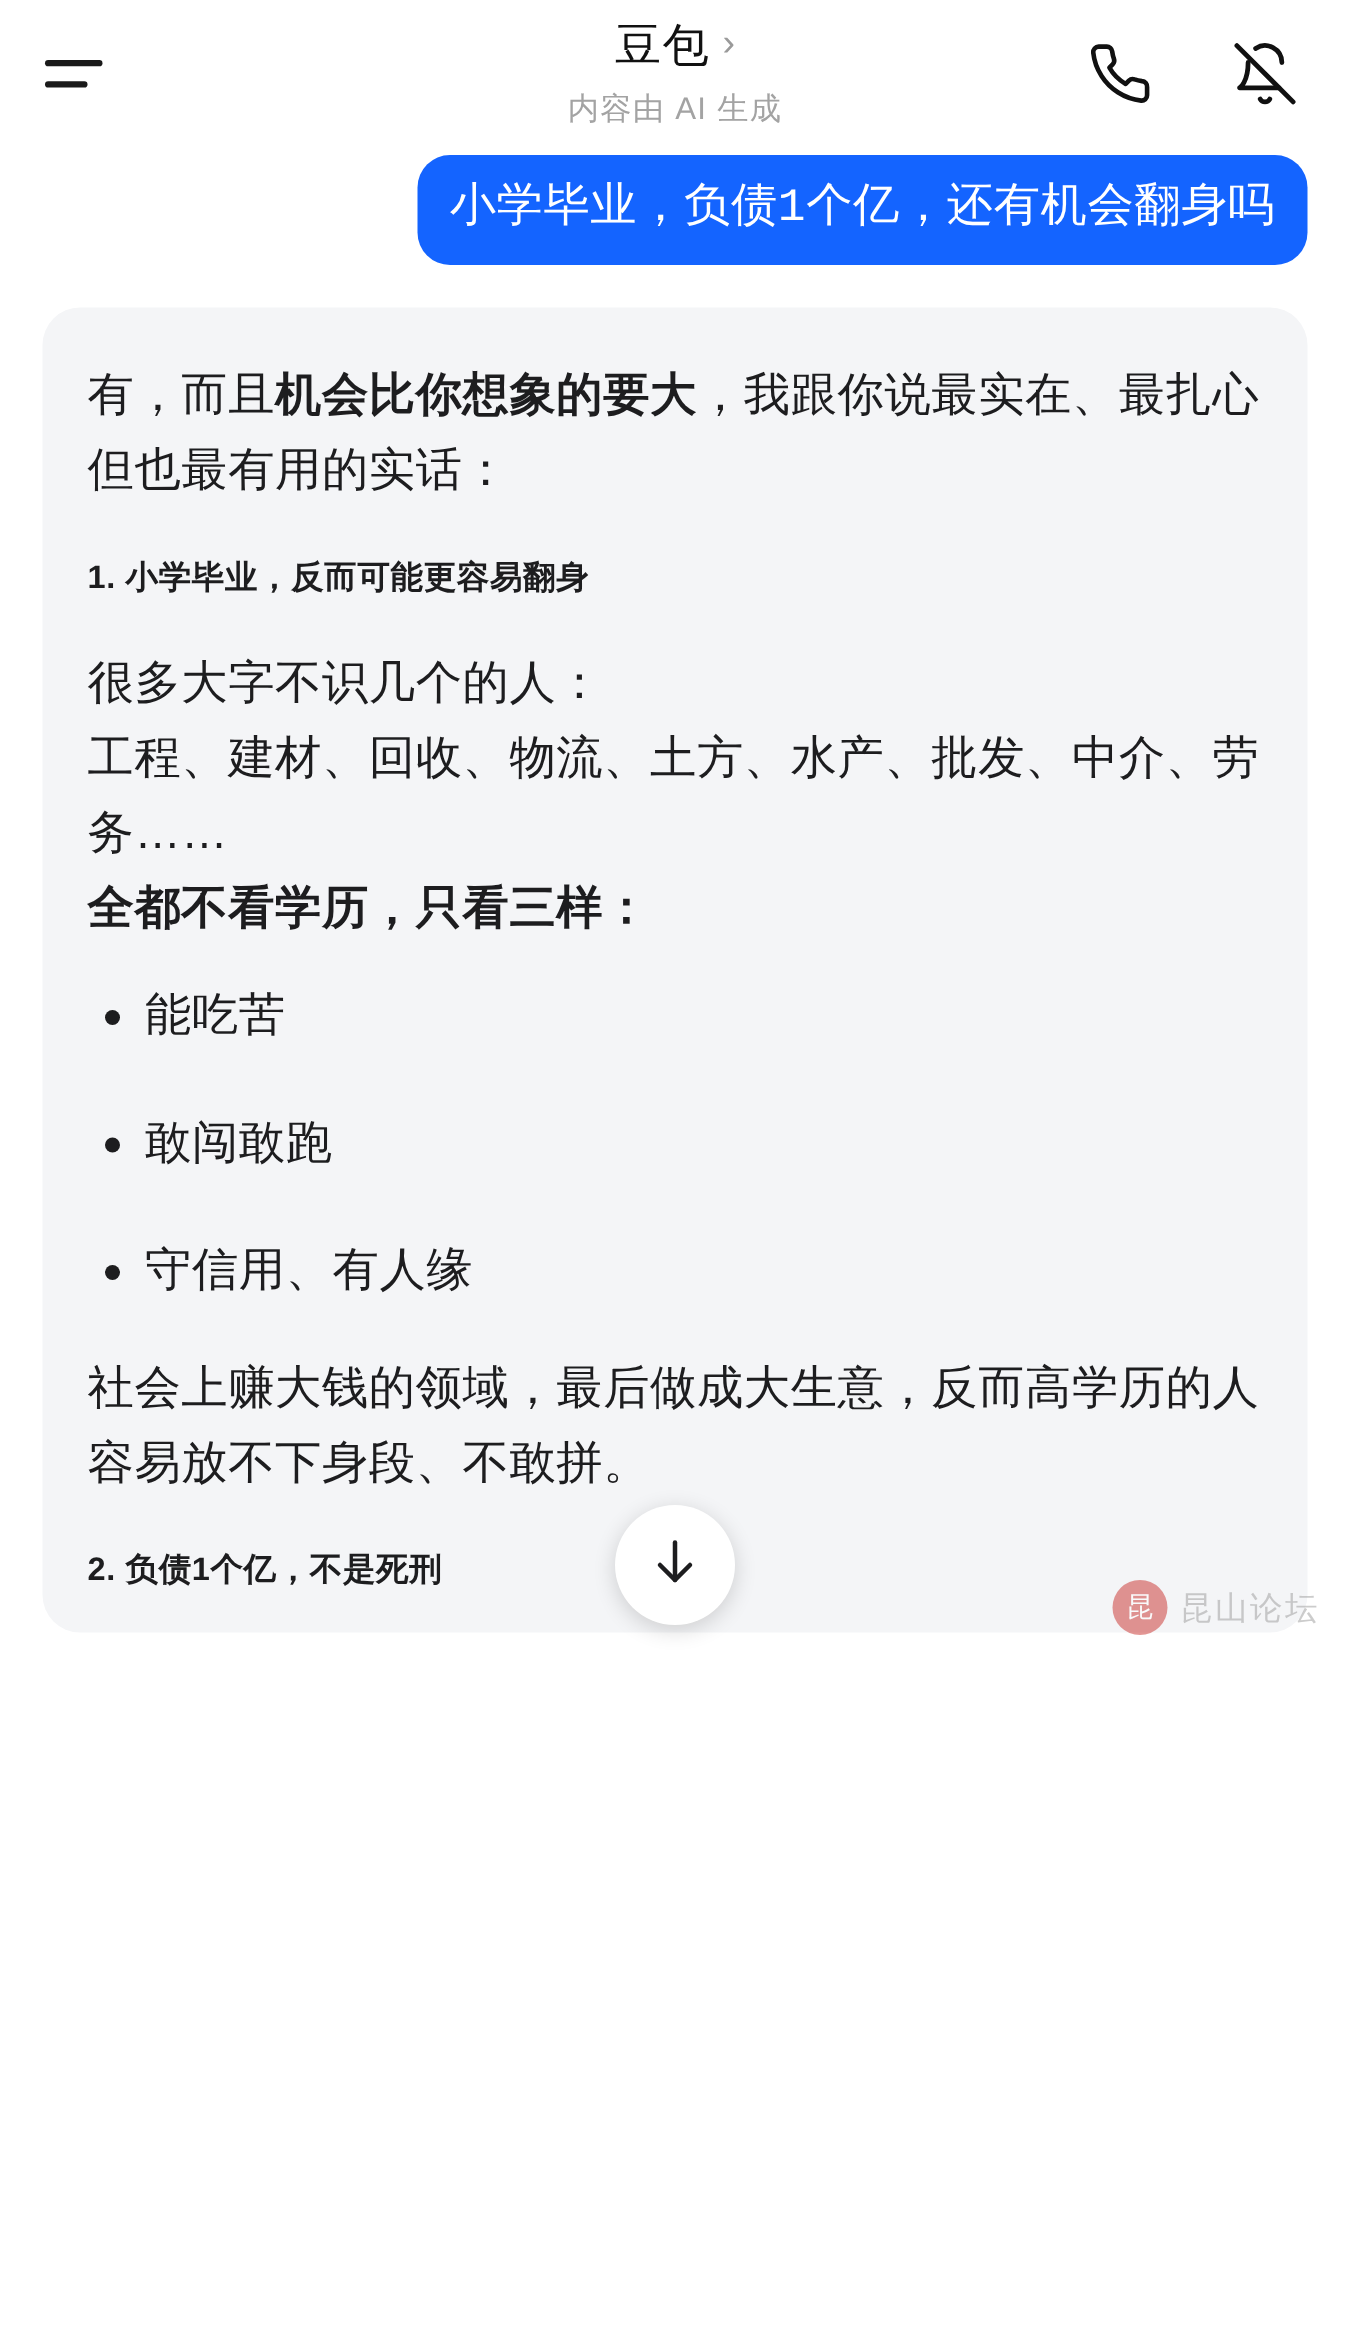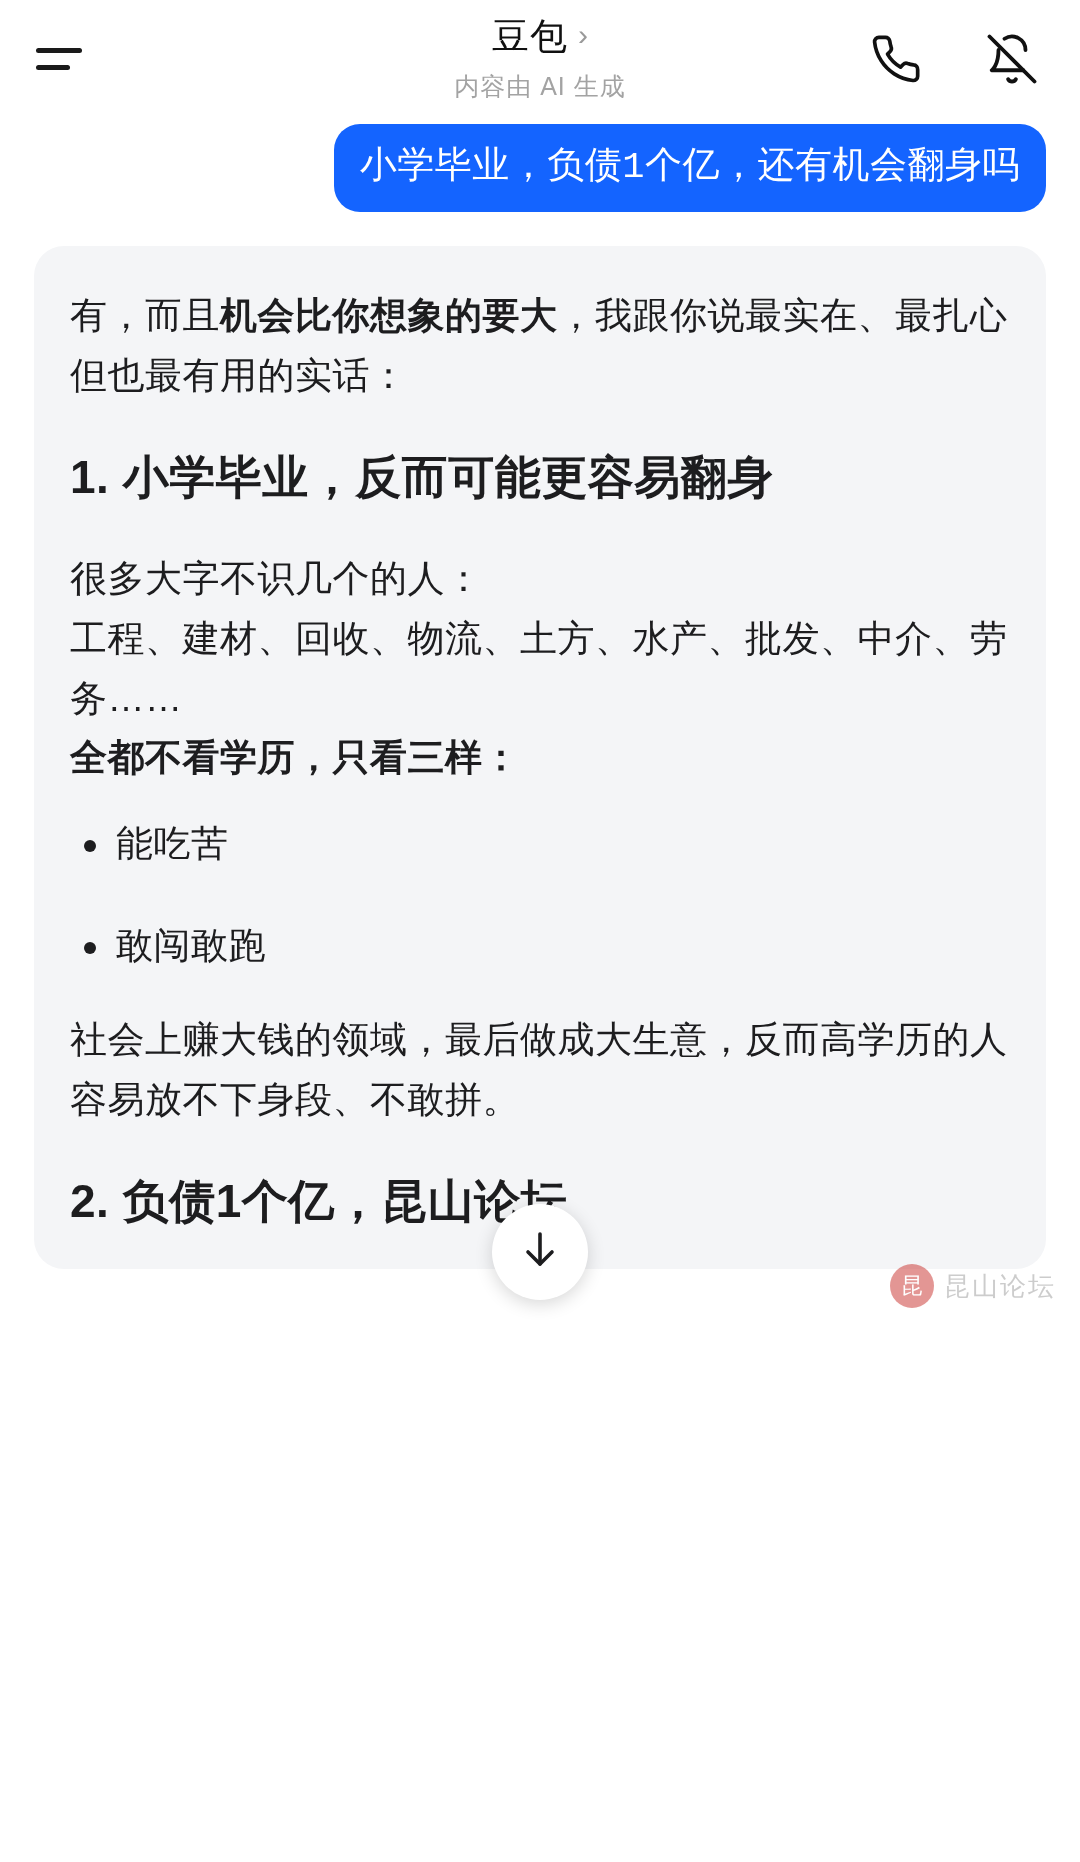--- a/index.html
+++ b/index.html
@@ -129,21 +129,21 @@
     padding: 40px 36px 30px 36px;
     color: #1d1d1f;
     font-size: 37px;
     line-height: 1.62;
     letter-spacing: 0.5px;
   }
   .ai-bubble p { margin: 0 0 34px 0; }
   .ai-bubble p:last-child { margin-bottom: 0; }
   .ai-bubble b, .ai-bubble .hd { font-weight: bold; }
   .hd {
-    font-size: 46px;
+    font-size: 26px;
     margin: 0 0 34px 0;
   }
   .lines { margin: 0 0 26px 0; }
   .lines div { white-space: pre-wrap; }
 
   ul.bullets {
     list-style: none;
     margin: 0 0 30px 0;
     padding: 0;
   }
@@ -265,26 +265,27 @@
 
       <div class="lines">
         <div>很多大字不识几个的人：</div>
         <div>工程、建材、回收、物流、土方、水产、批发、中介、劳务……</div>
         <div><b>全都不看学历，只看三样：</b></div>
       </div>
 
       <ul class="bullets">
         <li>能吃苦</li>
         <li>敢闯敢跑</li>
+        <li>守信用、有人缘</li>
       </ul>
 
       <p>社会上赚大钱的领域，最后做成大生意，反而高学历的人容易放不下身段、不敢拼。</p>
 
       <p class="hd">
-        <span>2. </span><b>负债1个亿，昆山论坛</b>
+        <span>2. </span><b>负债1个亿，不是死刑</b>
       </p>
 
 
     </div>
 
     <div class="fab">
       <span>
         <svg width="48" height="48" viewBox="0 0 24 24" fill="none" stroke="#1d1d1f" stroke-width="1.8" stroke-linecap="round" stroke-linejoin="round">
           <line x1="12" y1="4" x2="12" y2="19"></line>
           <polyline points="6 13 12 19 18 13"></polyline>

